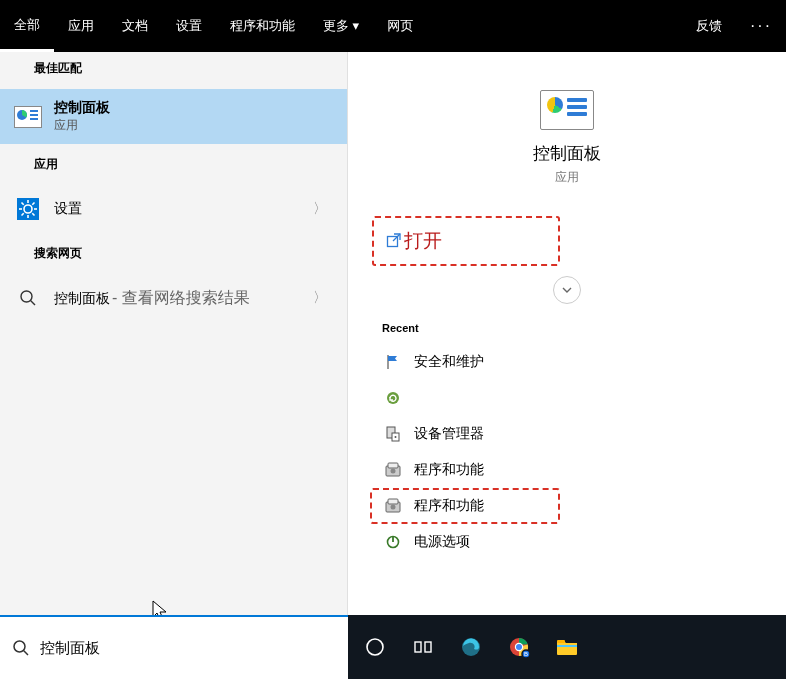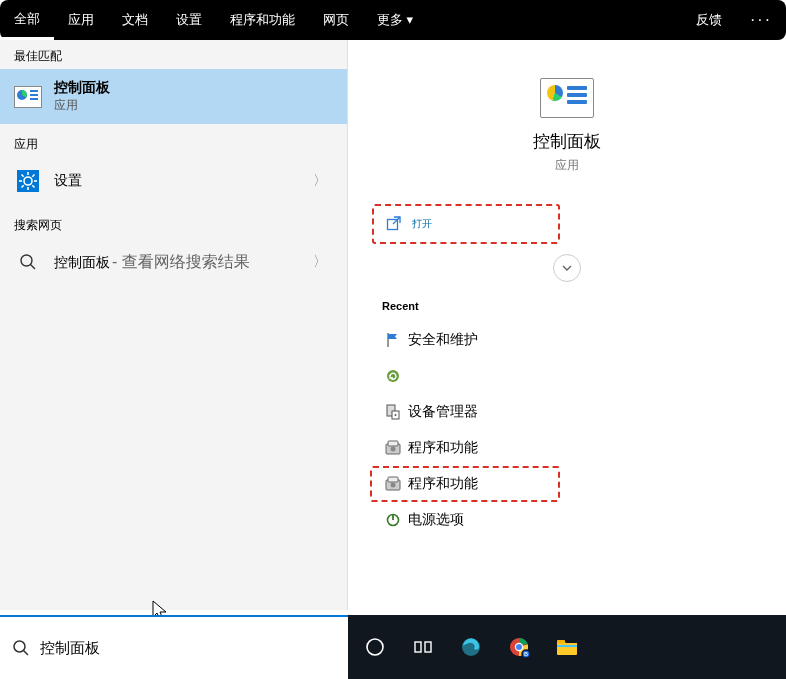--- a/index.html
+++ b/index.html
@@ -1,60 +1,60 @@
 <!DOCTYPE html>
 <html><head>
 <meta charset="utf-8">
 <style>
   * { margin: 0; padding: 0; box-sizing: border-box; font-family: "Microsoft YaHei", "Segoe UI", sans-serif; }
   body { width: 786px; height: 679px; background: #fff; overflow: hidden; position: relative; }
 
   
-  .tabbar { background: #000; height: 40px; display: flex; align-items: stretch; color: #fff; font-size: 13px; border-radius: 8px; }
+  .tabbar { background: #000; height: 52px; display: flex; align-items: stretch; color: #fff; font-size: 13px; }
   .tabbar .tab { padding: 0 14px; display: flex; align-items: center; cursor: pointer; }
   .tabbar .tab.active { border-bottom: 3px solid #fff; }
   .tabbar .spacer { flex: 1; }
   .tabbar .dots { padding: 0 14px; display: flex; align-items: center; font-size: 16px; letter-spacing: 2px;}
 
   .main { display: flex; height: 570px; }
 
   
   .left { width: 348px; background: #f4f4f4; border-right: 1px solid #e0e0e0; }
-  .section-h { font-size: 12px; font-weight: normal; padding: 8px 14px 4px 14px; color: #000; }
+  .section-h { font-size: 12px; font-weight: bold; padding: 8px 14px 12px 14px; color: #000; margin-left: 20px; }
   .result { display: flex; align-items: center; padding: 10px 14px; gap: 12px; cursor: pointer; position: relative;}
   .result.selected { background: #b3d8f3; }
   .result .ic { width: 28px; height: 28px; display:flex; align-items:center; justify-content:center; flex-shrink:0;}
   .result .txt { flex:1; }
   .result .title { font-size: 14px; font-weight: 600; color:#000;}
   .result .sub { font-size: 12px; color: #555; }
   .result .sub-inline { font-size: 16px; color: #666; }
   .result .chev { color:#888; font-size: 14px; padding-right:6px;}
   .section-h.mt { margin-top: 4px; }
 
   
   .right { flex:1; padding: 24px 22px 8px 22px; position: relative; }
   .hero-ic { width: 54px; height: 40px; margin: 14px auto 12px auto; background:#fff; border:1px solid #888; border-radius:2px; position:relative; }
   .hero-ic::before { content:""; position:absolute; left:6px; top:6px; width:16px; height:16px; border-radius:50%;
     background: conic-gradient(#2e7cd6 0 120deg, #2ecc71 120deg 200deg, #f1c40f 200deg 360deg); }
   .hero-ic .bar { position:absolute; right:6px; height:4px; background:#2e7cd6; border-radius:1px;}
   .hero-ic .b1{ top:7px; width:20px;} .hero-ic .b2{ top:14px; width:20px;} .hero-ic .b3{ top:21px; width:20px;}
   .hero-t { text-align:center; font-size: 17px; color:#000; margin-top: 6px;}
   .hero-s { text-align:center; font-size: 12px; color:#777; margin-top: 4px; margin-bottom: 30px;}
 
-  .action { display:flex; align-items:center; gap:10px; padding: 10px 12px; font-size:10px; color:#0369a1; cursor:pointer;}
+  .action { display:flex; align-items:center; gap:2px; padding: 10px 12px; font-size:19px; color:#b91c1c; cursor:pointer;}
   .action .aic { width:16px; height:16px; display:flex; align-items:center; justify-content:center; color:#2e7cd6; }
   .hl-red { border: 2px dashed #d93025; border-radius:3px; }
   .hl-open { width: 188px; margin-left: 2px; }
 
   .expand-circle { width:28px; height:28px; border:1px solid #ccc; border-radius:50%; display:flex; align-items:center; justify-content:center;
     margin: 10px auto 6px auto; color:#666; font-size:12px; cursor:pointer;}
 
   .recent-h { font-size: 11px; font-weight: bold; padding: 12px 4px 10px 12px;}
   .recent-list { display:flex; flex-direction:column; }
-  .recent-item { display:flex; align-items:center; gap:6px; padding: 7px 12px; font-size:14px; cursor:pointer; border:2px solid transparent; border-radius:3px;}
+  .recent-item { display:flex; align-items:center; gap:12px; padding: 7px 12px; font-size:14px; cursor:pointer; border:2px solid transparent; border-radius:3px;}
   .recent-item .ric { width:18px; height:18px; display:flex; align-items:center; justify-content:center; flex-shrink:0;}
   .recent-item.hl { border: 2px dashed #d93025; width: 190px;}
 
   
   .cursor { position:absolute; left:152px; top:600px; pointer-events:none; }
 
   
   .bottom { position:absolute; left:0; right:0; bottom:0; height:64px; display:flex;}
   .search { flex: 0 0 348px; border-top: 2px solid #0078d7; display:flex; align-items:center; padding: 0 12px; gap:10px; background:#fff;}
   .search input { border:none; outline:none; font-size:15px; flex:1; background:transparent;}
@@ -65,22 +65,22 @@
 </style>
 </head>
 <body>
 
 <div class="tabbar">
   <div class="tab active">全部</div>
   <div class="tab">应用</div>
   <div class="tab">文档</div>
   <div class="tab">设置</div>
   <div class="tab">程序和功能</div>
+  <div class="tab">更多 ▾</div>
   <div class="tab">网页</div>
-  <div class="tab">更多 ▾</div>
   <div class="spacer"></div>
   <div class="tab">反馈</div>
   <div class="dots">···</div>
 </div>
 
 <div class="main">
 
   <div class="left">
     <div class="section-h">最佳匹配</div>
     <div class="result selected">

